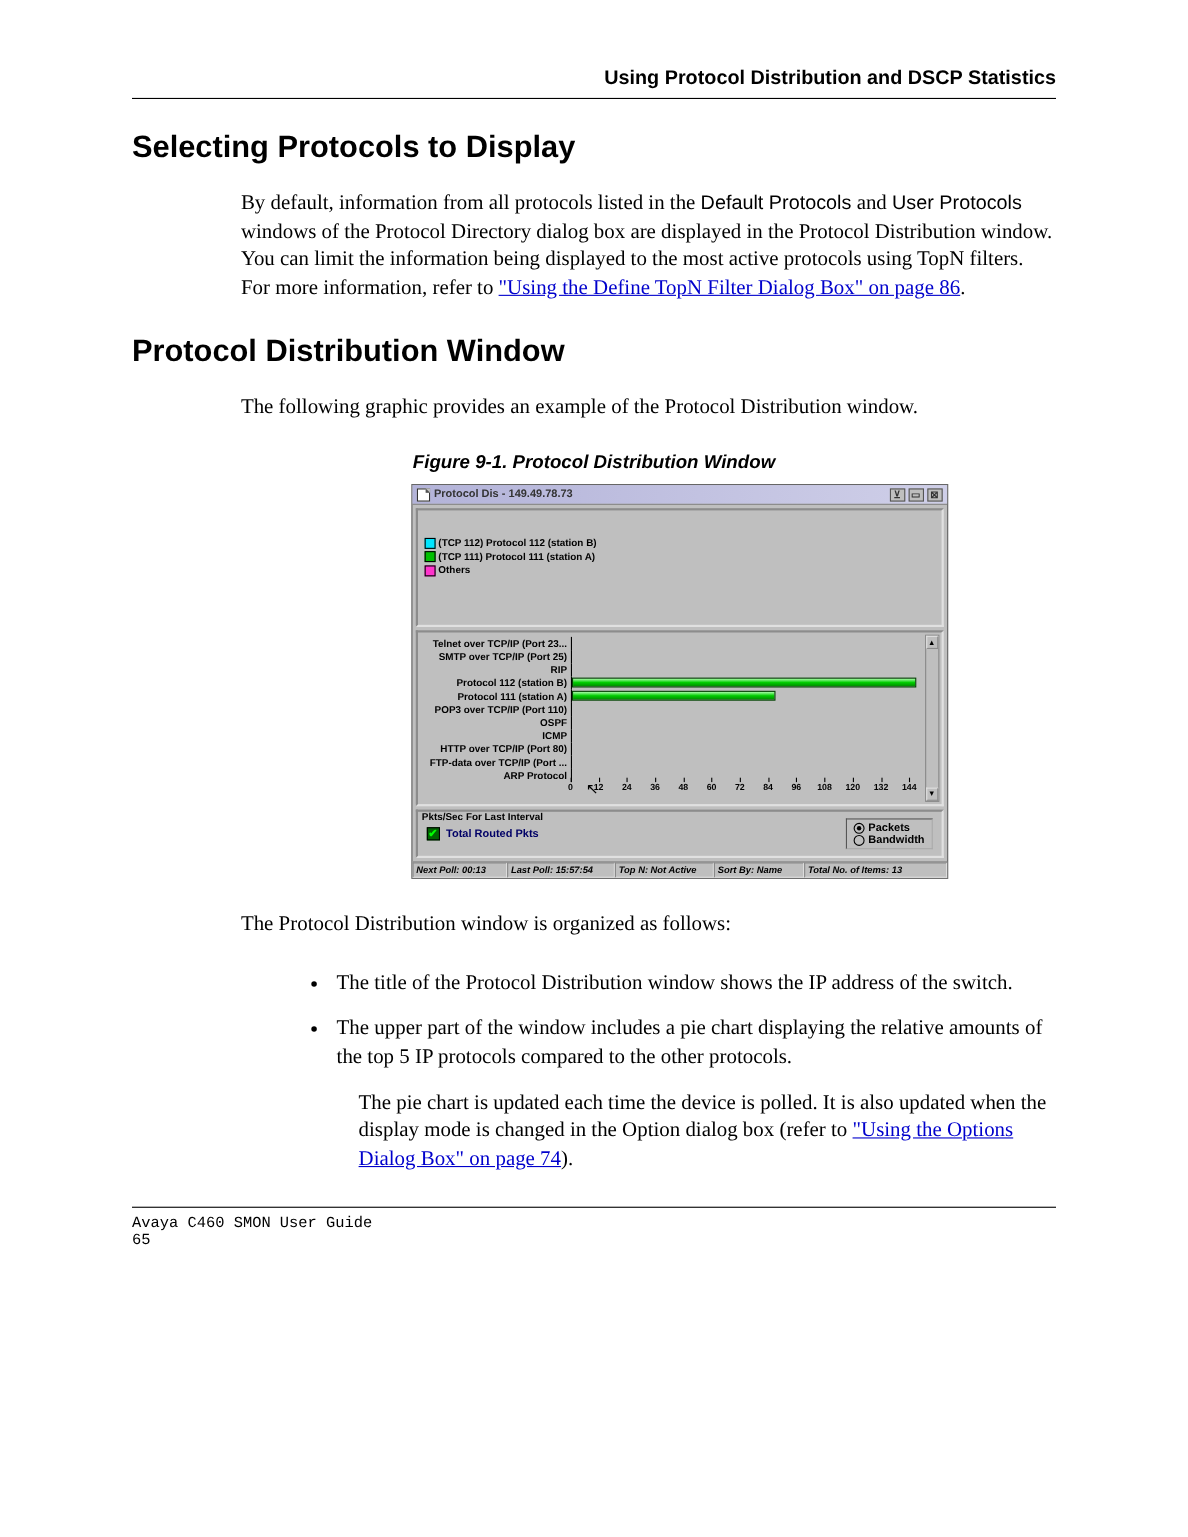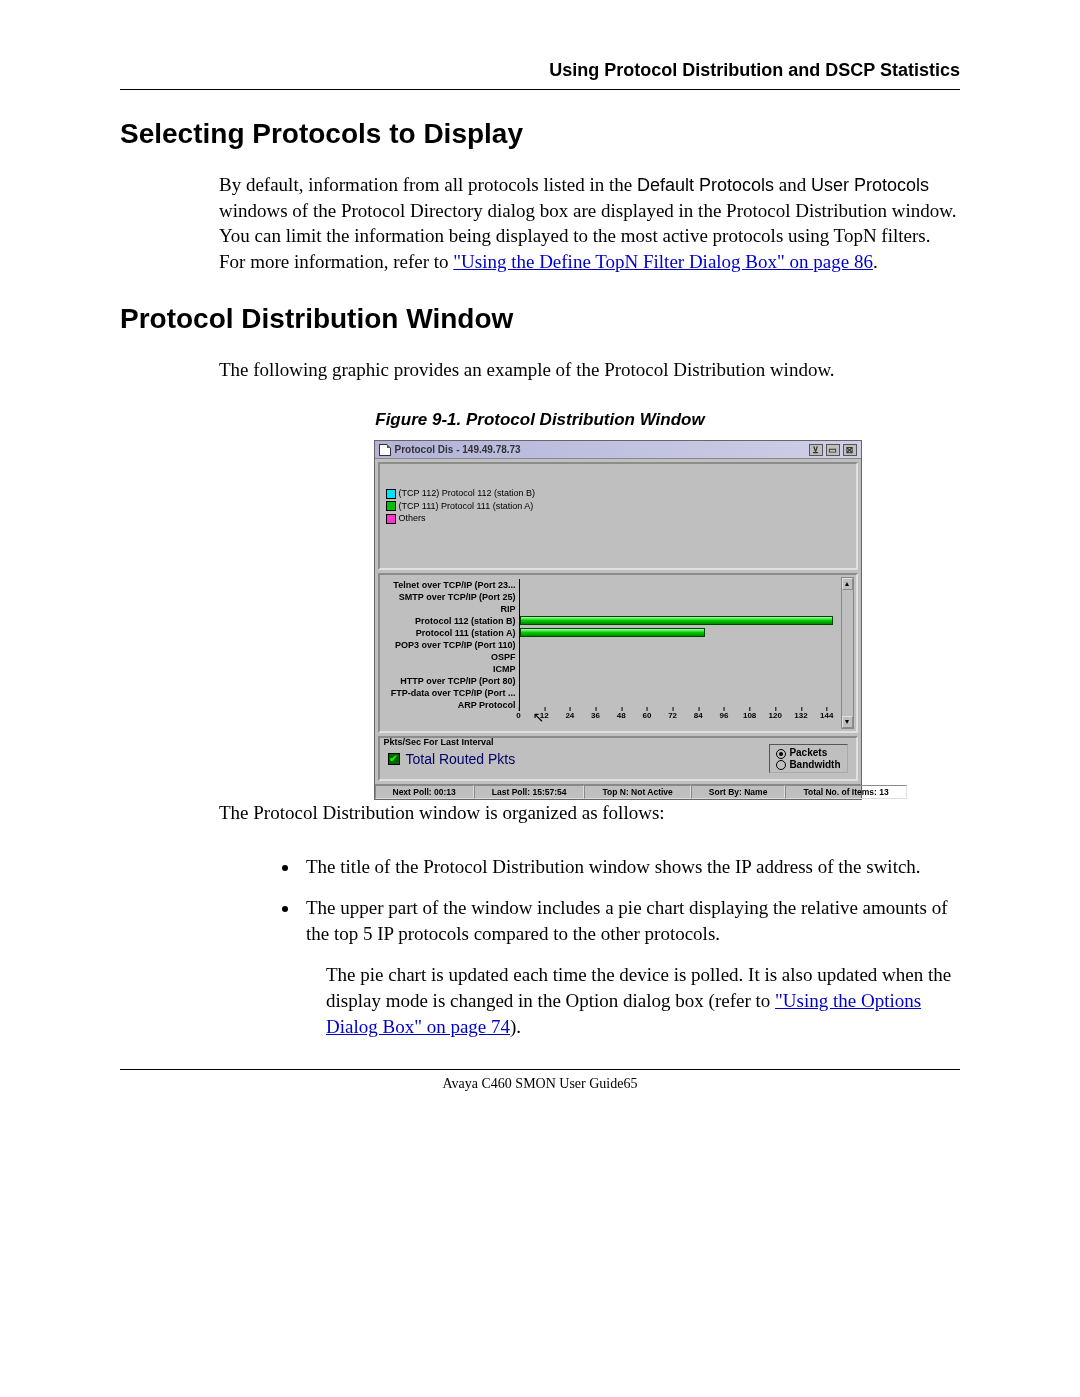--- a/index.html
+++ b/index.html
@@ -36,21 +36,21 @@
   a.link { color: #0000cc; text-decoration: underline; }
   .figure-caption {
     font-family: Arial, Helvetica, sans-serif;
     font-style: italic;
     font-weight: bold;
     font-size: 17px;
     text-align: center;
     margin-bottom: 10px;
   }
   
-  .fig-wrap { margin-left: 155px; text-align: center; }
+  .fig-wrap { margin-left: 155px; margin-bottom: 28px; text-align: center; }
   .app-window {
     display: inline-block;
     width: 488px;
     border: 1px solid #666;
     background: #bfbfbf;
     text-align: left;
     font-family: Arial, Helvetica, sans-serif;
     font-size: 10px;
   }
   .titlebar {
@@ -74,21 +74,21 @@
   .upper-panel {
     background: #bfbfbf;
     border: 2px inset #e0e0e0;
     margin: 3px;
     display: flex;
     padding: 6px;
     height: 108px;
     position: relative;
   }
   .legend-area { flex: 0 0 210px; padding-top: 18px; }
-  .legend-row { margin-bottom: 2px; font-weight: normal; font-size: 9px; white-space: nowrap; }
+  .legend-row { margin-bottom: 2px; font-weight: bold; font-size: 9px; white-space: nowrap; }
   .swatch { display:inline-block; width:10px; height:10px; border:1px solid #000; vertical-align: middle; margin-right: 3px; }
   .pie-area { flex:1; text-align:center; }
   .pie-svg { width: 80px; height: 80px; }
   .pie-caption { font-weight: bold; font-size: 9px; margin-top: 2px; }
   .barchart-panel {
     background: #bfbfbf;
     border: 2px inset #e0e0e0;
     margin: 3px;
     position: relative;
     padding: 4px 16px 4px 4px;
@@ -108,49 +108,49 @@
     position:absolute; right:2px; top:2px; bottom:2px; width:13px; background:#bfbfbf; border:1px solid #888; display:flex; flex-direction:column; justify-content:space-between;
   }
   .vscroll .arrow { height:12px; background:#bfbfbf; border:1px outset #e0e0e0; text-align:center; font-size:8px; line-height:10px; }
   .cursor {
     position:absolute; left: 153px; bottom: 6px; font-size: 14px; pointer-events:none;
   }
   .lower-panel {
     background:#bfbfbf; border:2px inset #e0e0e0; margin:3px; padding: 6px 8px; display:flex; align-items:center;
   }
   .lower-panel .chk { width:12px; height:12px; background:#006600; border:1px solid #000; display:inline-flex; align-items:center; justify-content:center; color:#00ff00; font-size:10px; margin-right:6px; font-weight:bold;}
-  .lower-panel .lbl { font-weight:normal; font-size:14px; color:#000066; }
+  .lower-panel .lbl { font-weight:bold; font-size:10px; color:#000066; }
   .radio-group { margin-left:auto; border:1px inset #aaa; padding: 2px 6px; }
   .radio-row { font-weight:bold; font-size:10px; }
   .radio-dot { display:inline-block; width:10px; height:10px; border:1px solid #000; border-radius:50%; vertical-align:middle; margin-right:3px; background:#bfbfbf; position:relative;}
   .radio-dot.selected::after { content:""; position:absolute; left:2px; top:2px; width:4px; height:4px; background:#000; border-radius:50%;}
   .statusbar {
     display:flex; background:#bfbfbf; border-top:1px solid #888; font-size:8.5px; font-weight:bold;
   }
-  .statusbar .cell { border:1px inset #ddd; padding:1px 17px; white-space:nowrap; }
+  .statusbar .cell { border:1px inset #ddd; padding:1px 3px; white-space:nowrap;font-style:italic; }
   .statusbar .cell:nth-child(1){flex:0 0 86px;}
   .statusbar .cell:nth-child(2){flex:0 0 98px;}
   .statusbar .cell:nth-child(3){flex:0 0 90px;}
   .statusbar .cell:nth-child(4){flex:0 0 82px;}
   .statusbar .cell:nth-child(5){flex:1;}
   
   ul.body-bullets {
     margin-left: 180px;
     font-size: 19px;
     line-height: 1.35;
   }
   ul.body-bullets li { margin-bottom: 16px; padding-left: 6px; }
   .sublist-p {
     margin-left: 206px;
     font-size: 19px;
     line-height: 1.35;
     margin-bottom: 16px;
   }
   .footer-rule { border:none; border-top:1px solid #000; margin-top: 30px; margin-bottom: 6px; }
-  .footer { display:flex; justify-content:center; font-family: Liberation Serif, serif; font-size: 14px; }
+  .footer { display:flex; justify-content:center; font-family: Liberation Mono, monospace; font-size: 14px; flex-direction: column; }
 </style>
 </head>
 <body>
 
 <div class="header-text">Using Protocol Distribution and DSCP Statistics</div>
 <hr class="hr-top">
 
 <h1 class="section-heading">Selecting Protocols to Display</h1>
 
 <p class="body-text">

